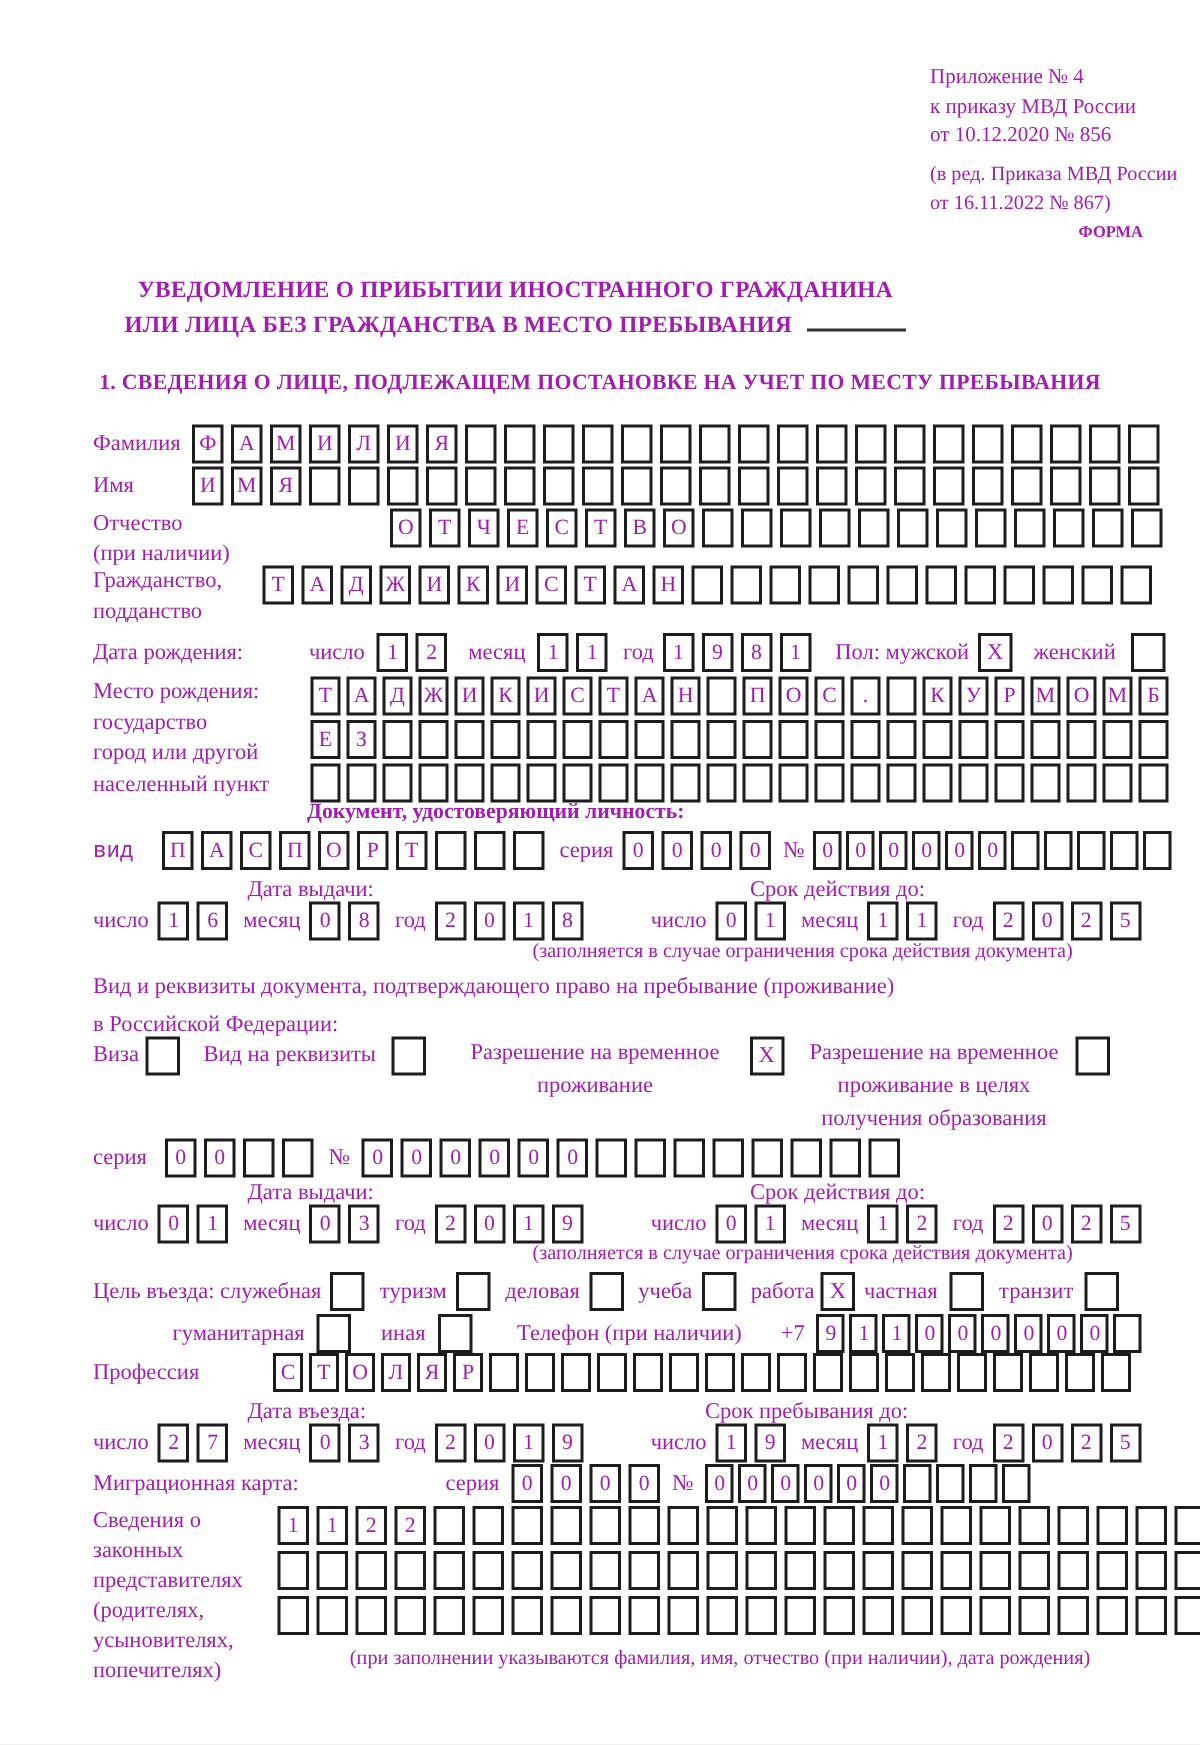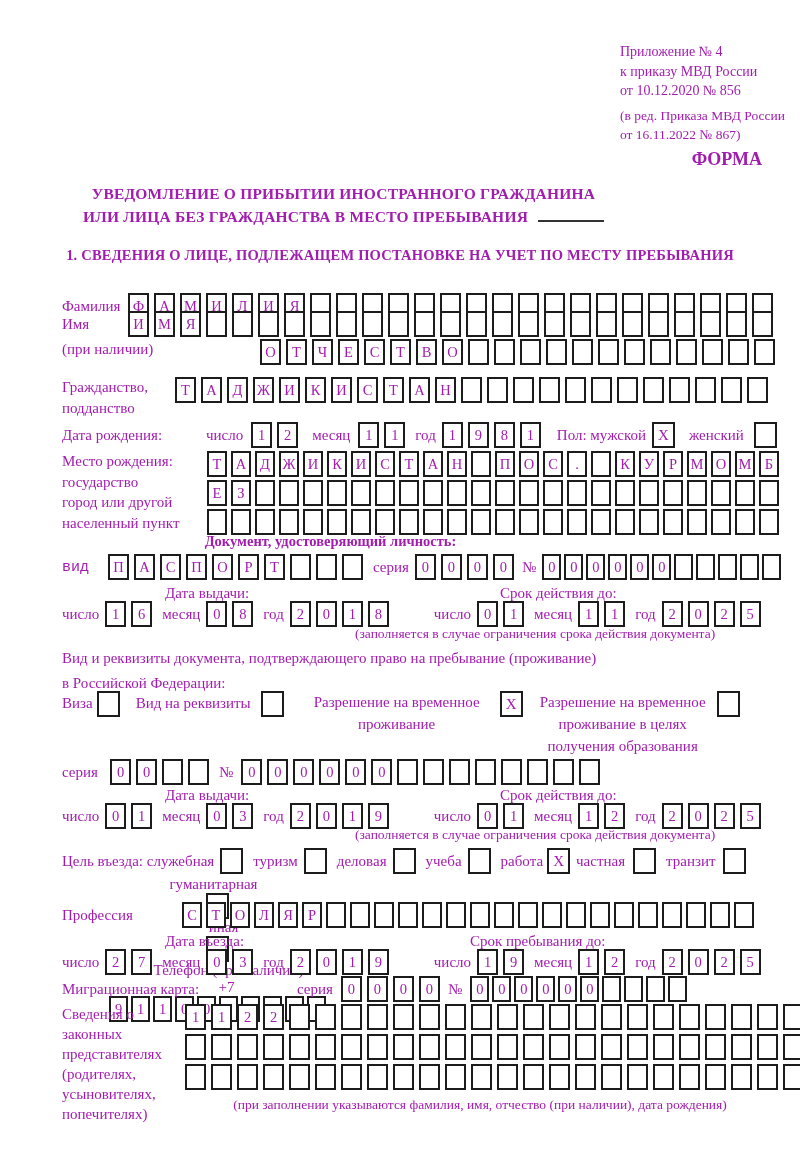--- a/index.html
+++ b/index.html
@@ -50,32 +50,32 @@
   <div class="abs annex" style="left:620px; top:42px;">
     <div>Приложение № 4</div>
     <div>к приказу МВД России</div>
     <div>от 10.12.2020 № 856</div>
     <div class="amend">
       <div>(в ред. Приказа МВД России</div>
       <div>от 16.11.2022 № 867)</div>
     </div>
   </div>
 
-  <div class="abs bold" style="top:149px; right:38px; font-size:18px;">ФОРМА</div>
+  <div class="abs bold" style="top:149px; right:38px; font-size:11px;">ФОРМА</div>
 
   <div class="abs title center" style="left:0; top:183px; width:687px;">
     <div>УВЕДОМЛЕНИЕ О ПРИБЫТИИ ИНОСТРАННОГО ГРАЖДАНИНА</div>
     <div>
       <span>ИЛИ ЛИЦА БЕЗ ГРАЖДАНСТВА В МЕСТО ПРЕБЫВАНИЯ</span><span class="blank-line"></span>
     </div>
   </div>
 
   <div class="abs sechead center" style="left:0; top:247px; width:800px;">1. СВЕДЕНИЯ О ЛИЦЕ, ПОДЛЕЖАЩЕМ ПОСТАНОВКЕ НА УЧЕТ ПО МЕСТУ ПРЕБЫВАНИЯ</div>
 
-  <div class="row" style="left:62px; top:293px;">
+  <div class="row" style="left:62px; top:283px;">
     <span class="lbl" style="width:66px;">Фамилия</span>
     <span class="cells">
         <span class="cell">Ф</span>
         <span class="cell">А</span>
         <span class="cell">М</span>
         <span class="cell">И</span>
         <span class="cell">Л</span>
         <span class="cell">И</span>
         <span class="cell">Я</span>
         <span class="cell"></span>
@@ -125,20 +125,21 @@
         <span class="cell"></span>
         <span class="cell"></span>
         <span class="cell"></span>
         <span class="cell"></span>
         <span class="cell"></span>
       </span>
   </div>
 
   <div class="row top" style="left:62px; top:339px;">
     <span class="labcol" style="width:198px; line-height:20px;">
+      <span>Отчество</span>
       <span>(при наличии)</span>
     </span>
     <span class="cells">
         <span class="cell">О</span>
         <span class="cell">Т</span>
         <span class="cell">Ч</span>
         <span class="cell">Е</span>
         <span class="cell">С</span>
         <span class="cell">Т</span>
         <span class="cell">В</span>
@@ -495,21 +496,21 @@
     <span class="lbl ml10">учеба</span>
     <span class="cb ml6"></span>
     <span class="lbl ml10">работа</span>
     <span class="cb ml4">X</span>
     <span class="lbl ml6">частная</span>
     <span class="cb ml8"></span>
     <span class="lbl ml10">транзит</span>
     <span class="cb ml8"></span>
   </div>
 
-  <div class="row" style="left:101px; top:876px;flex-direction:column;">
+  <div class="row" style="left:115px; top:876px;">
     <span class="lbl">гуманитарная</span>
     <span class="cb ml8"></span>
     <span class="lbl ml20">иная</span>
     <span class="cb ml8"></span>
     <span class="lbl ml30">Телефон (при наличии)</span>
     <span class="lbl ml26">+7</span>
     <span class="cells tight ml8">
         <span class="cell">9</span>
         <span class="cell">1</span>
         <span class="cell">1</span>

